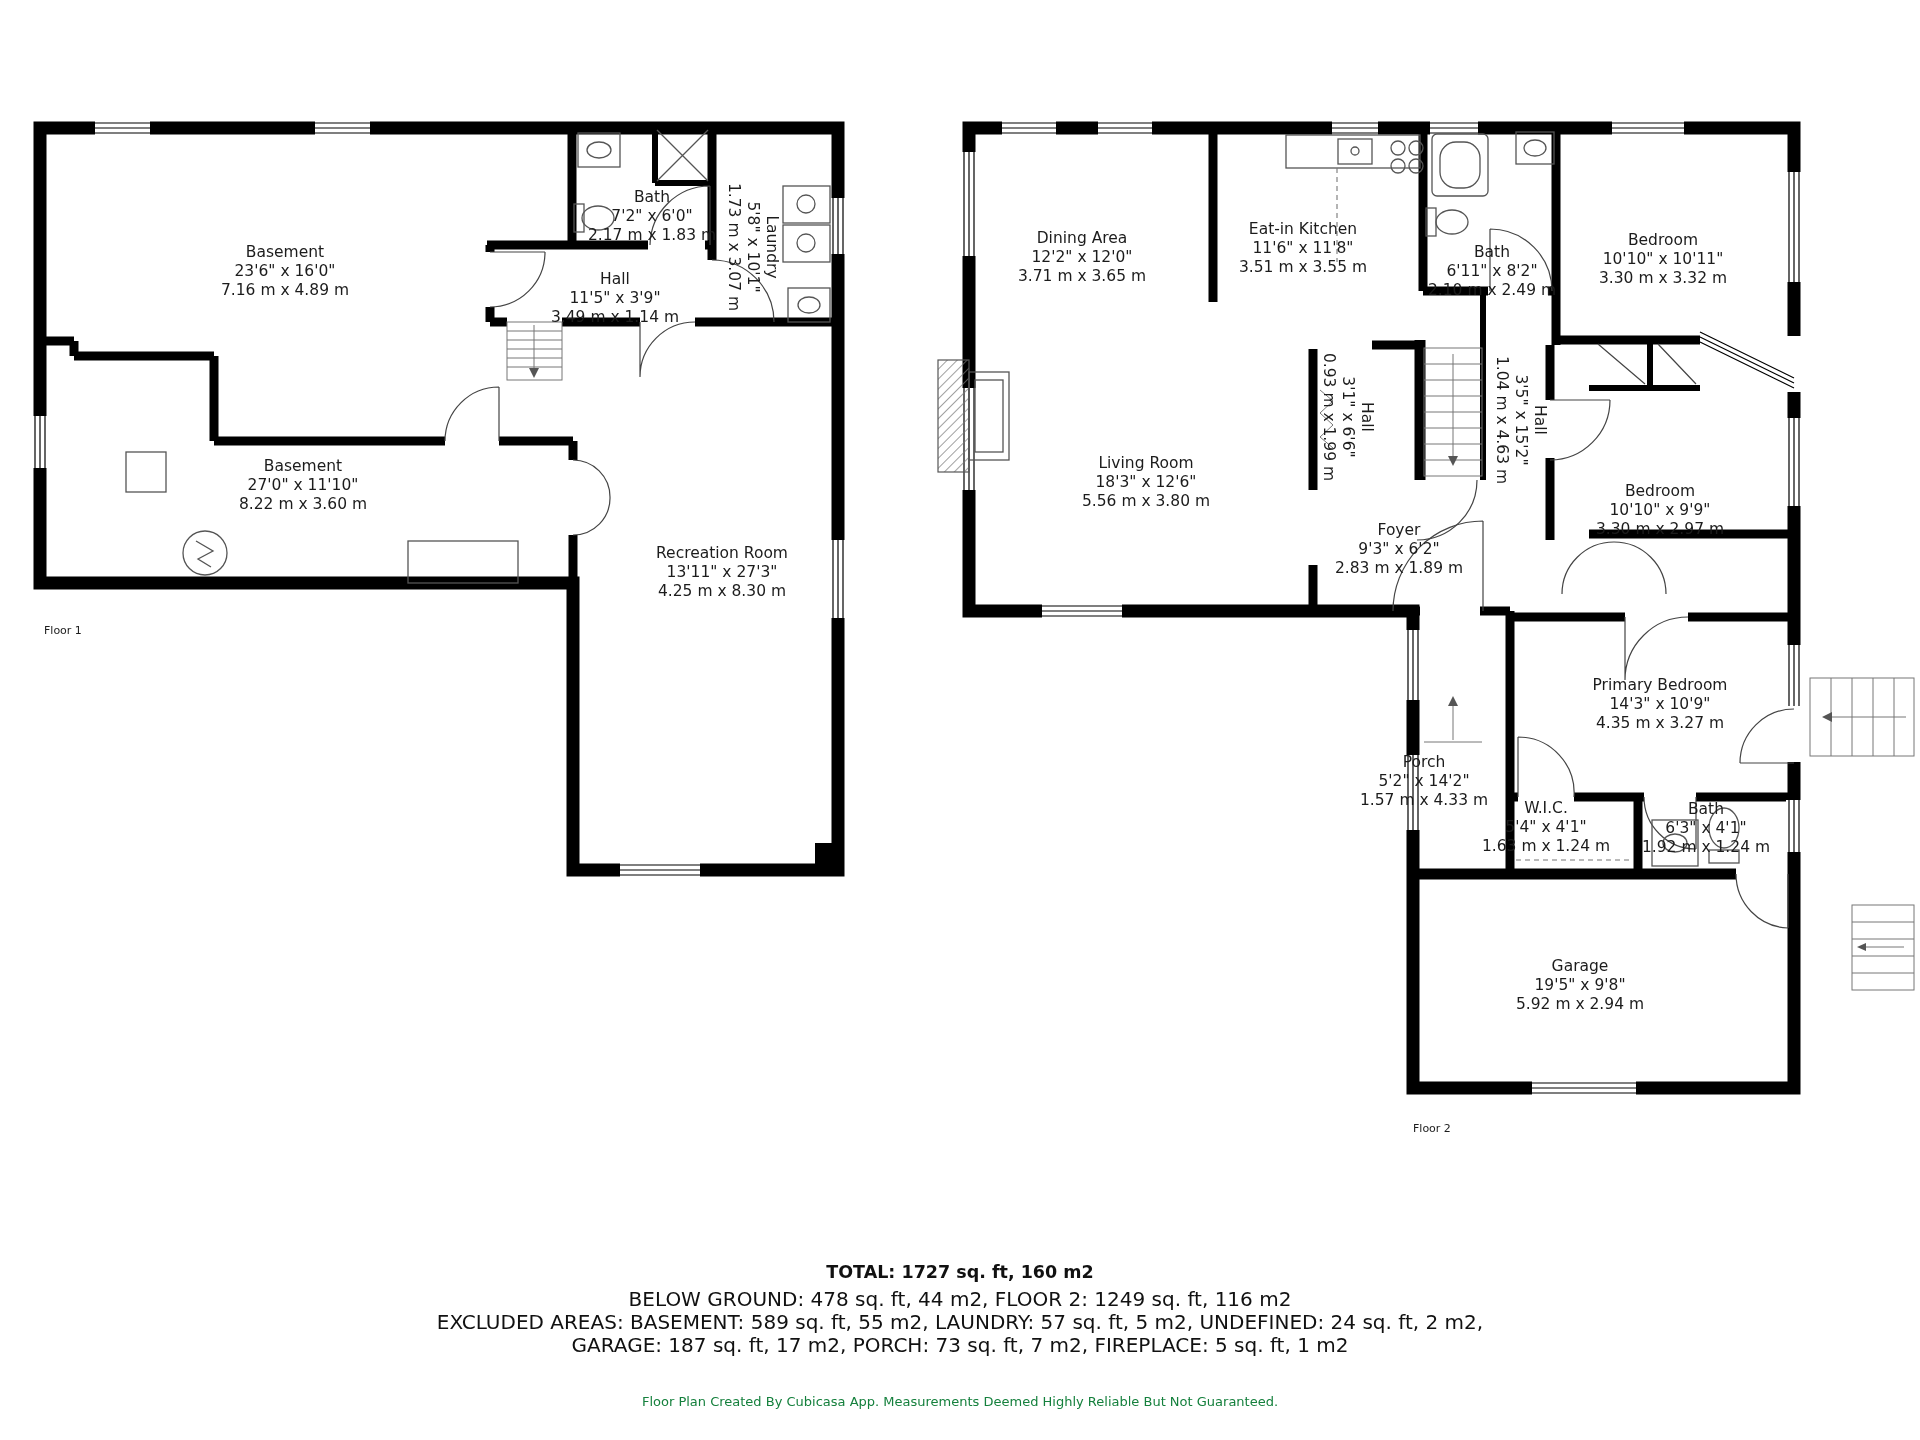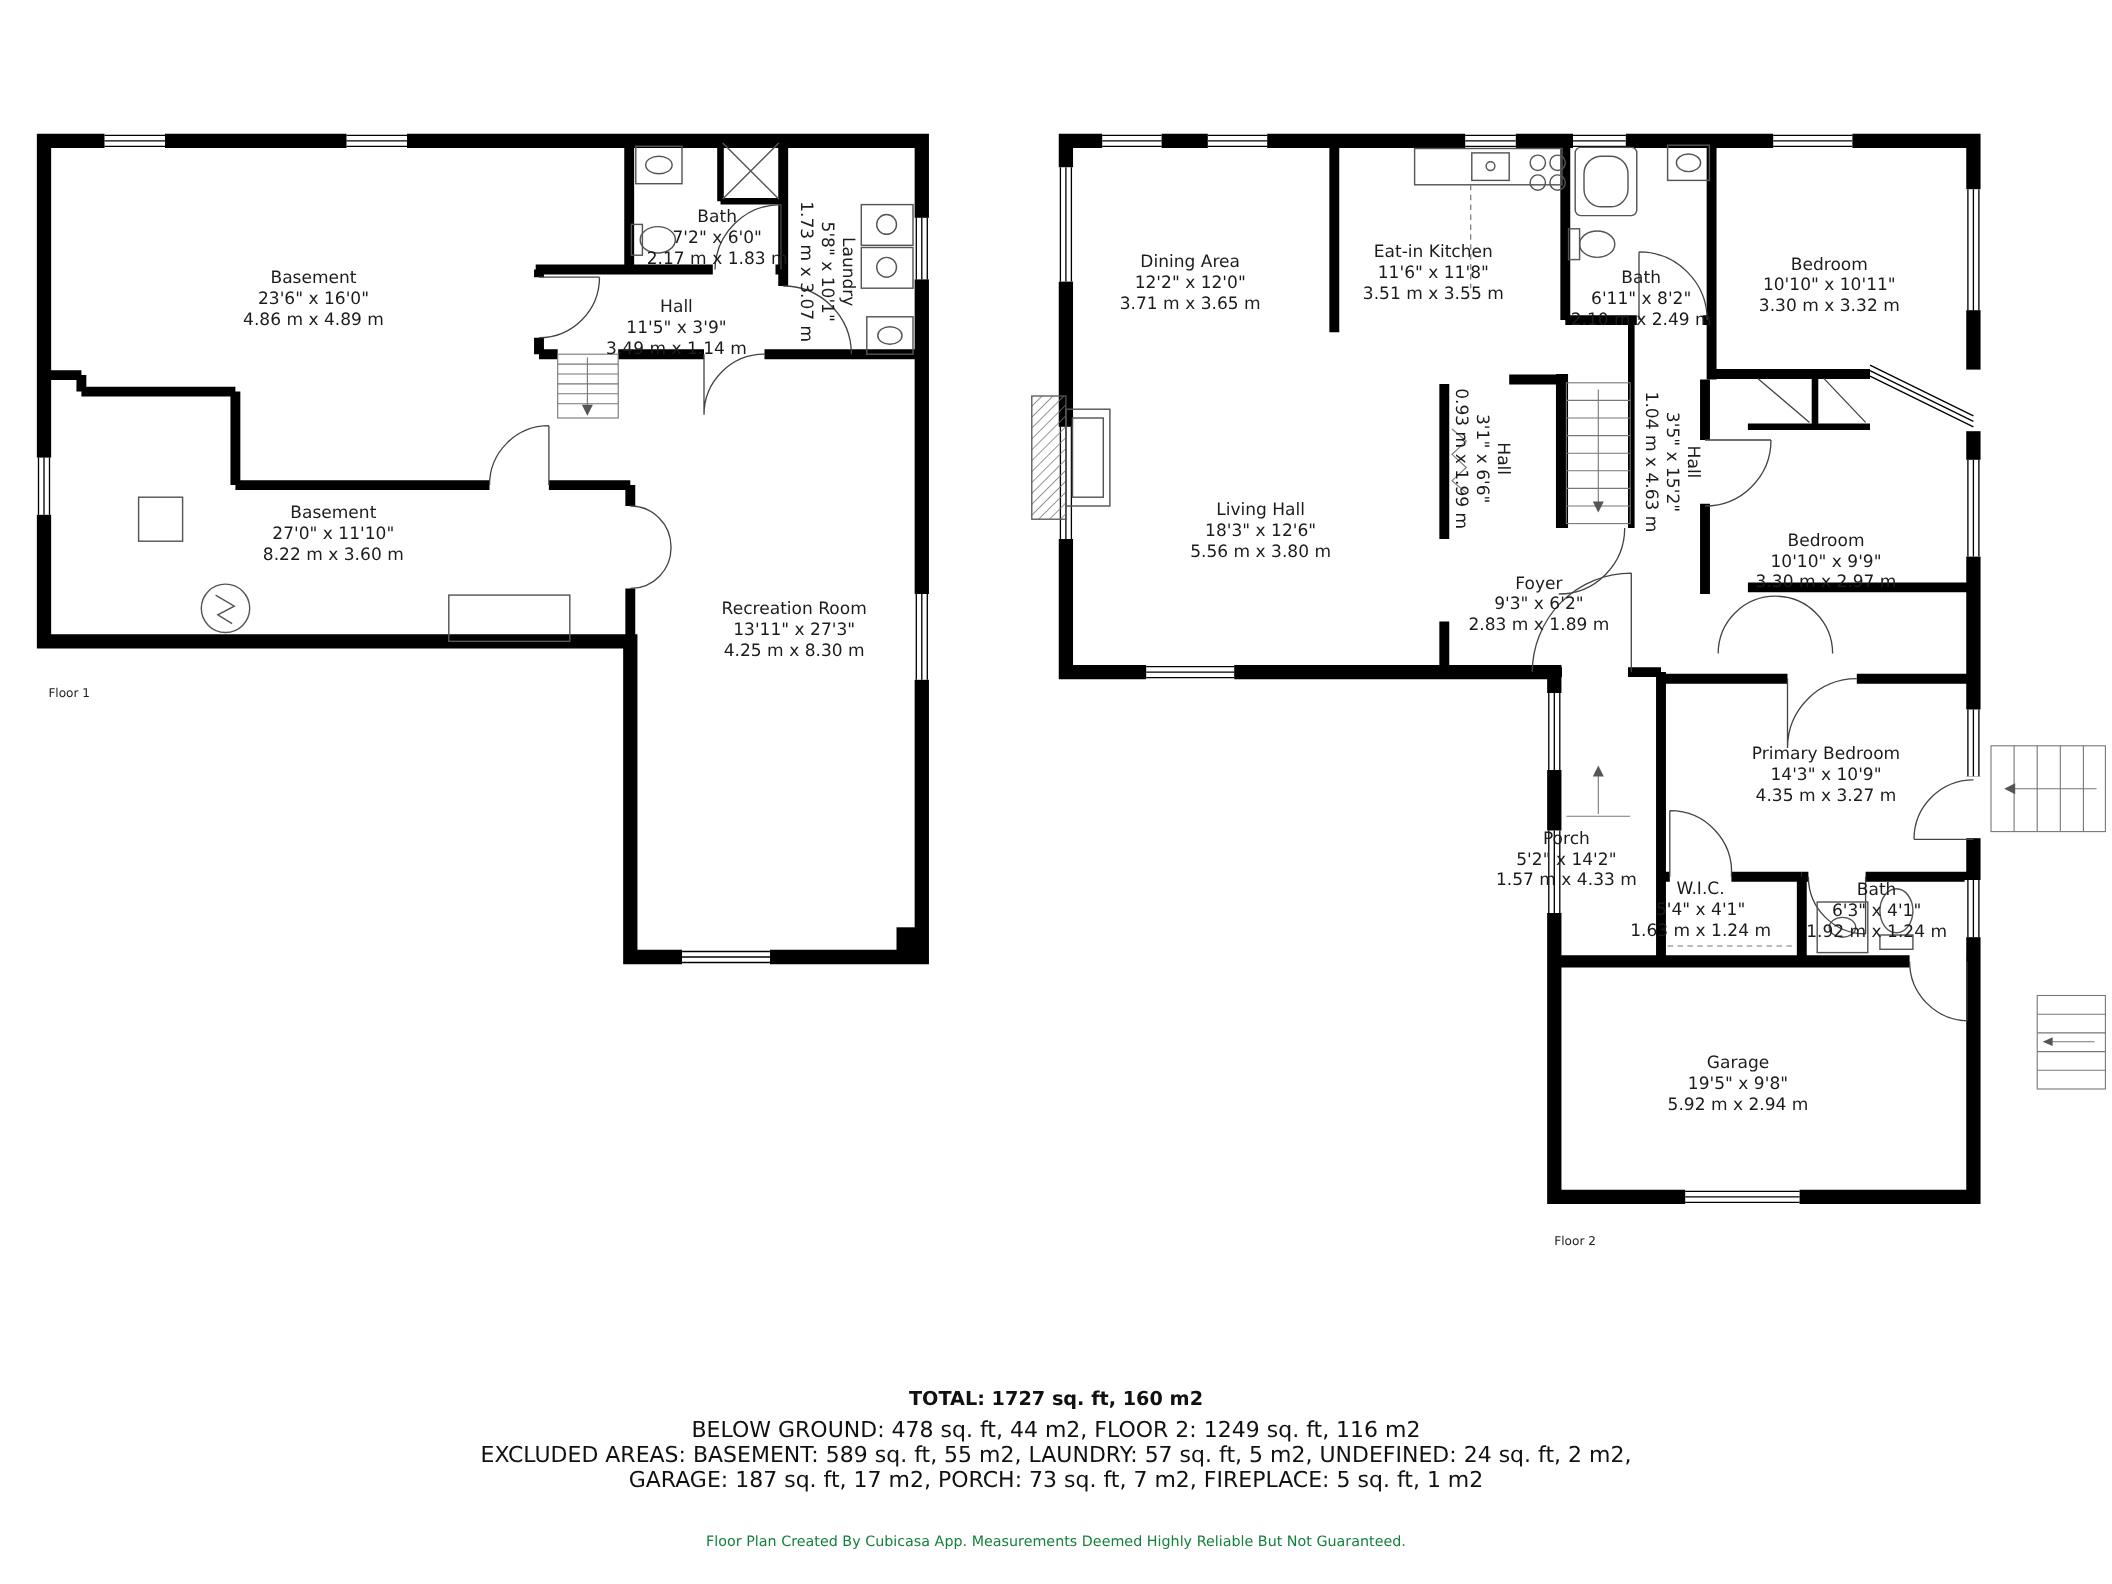--- a/index.html
+++ b/index.html
@@ -245,21 +245,21 @@
     <rect class="thin" x="1852" y="905" width="62" height="85"></rect>
     <path class="thin" d="M1852,922 H1914 M1852,939 H1914 M1852,956 H1914 M1852,973 H1914"></path>
     <line class="thin" x1="1904" y1="947" x2="1862" y2="947"></line>
     <polygon class="ah" points="1857,947 1866,943 1866,951"></polygon>
   </g>
 </svg>
 
   <div class="room" style="left:285px;top:243px">
     <div>Basement</div>
     <div>23'6" x 16'0"</div>
-    <div>4.86 m x 4.89 m</div>
+    <div>7.16 m x 4.89 m</div>
   </div>
   <div class="room" style="left:652px;top:188px">
     <div>Bath</div>
     <div>7'2" x 6'0"</div>
     <div>2.17 m x 1.83 m</div>
   </div>
   <div class="room rot" style="left:752px;top:247px">
     <div>Laundry</div>
     <div>5'8" x 10'1"</div>
     <div>1.73 m x 3.07 m</div>
@@ -295,21 +295,21 @@
     <div>Bath</div>
     <div>6'11" x 8'2"</div>
     <div>2.10 m x 2.49 m</div>
   </div>
   <div class="room" style="left:1663px;top:231px">
     <div>Bedroom</div>
     <div>10'10" x 10'11"</div>
     <div>3.30 m x 3.32 m</div>
   </div>
   <div class="room" style="left:1146px;top:454px">
-    <div>Living Hall</div>
+    <div>Living Room</div>
     <div>18'3" x 12'6"</div>
     <div>5.56 m x 3.80 m</div>
   </div>
   <div class="room rot" style="left:1347px;top:417px">
     <div>Hall</div>
     <div>3'1" x 6'6"</div>
     <div>0.93 m x 1.99 m</div>
   </div>
   <div class="room rot" style="left:1520px;top:420px">
     <div>Hall</div>

